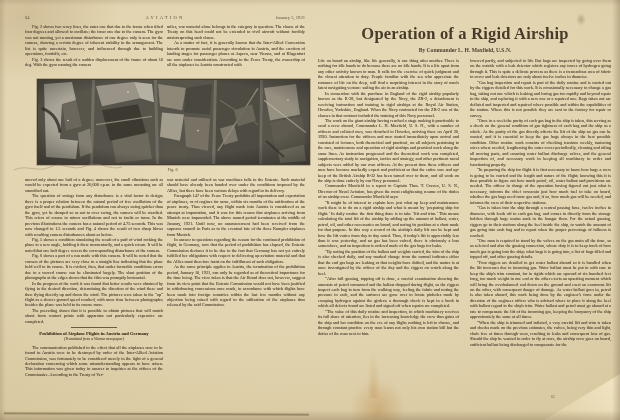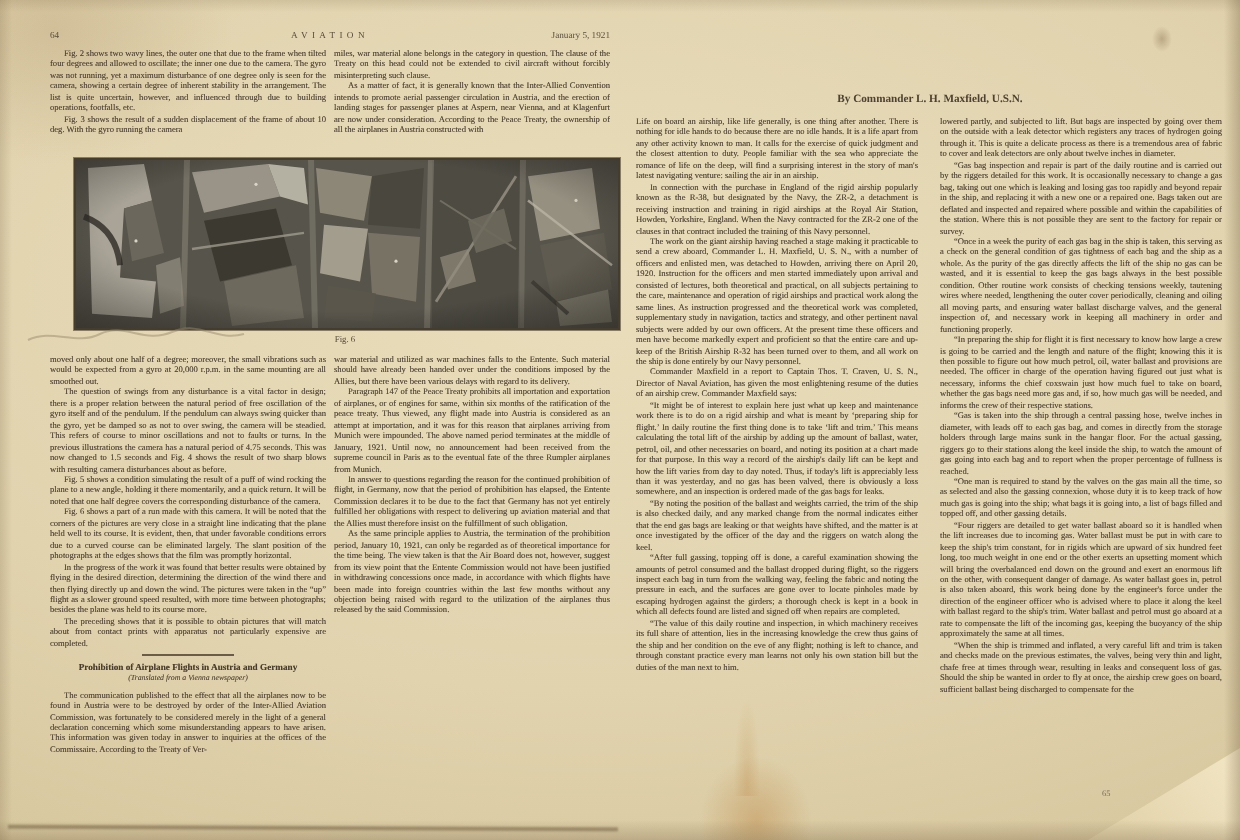--- a/index.html
+++ b/index.html
@@ -142,20 +142,21 @@
     <p class="sec-sub">(Translated from a Vienna newspaper)</p>
     <p>The communication published to the effect that all the airplanes now to be found in Austria were to be destroyed by order of the Inter-Allied Aviation Commission, was fortunately to be considered merely in the light of a general declaration concerning which some misunderstanding appears to have arisen. This information was given today in answer to inquiries at the offices of the Commissaire. According to the Treaty of Ver-</p>
   </div>
   <div class="col tiny" id="lbot2">
     <p class="cont">war material and utilized as war machines falls to the Entente. Such material should have already been handed over under the conditions imposed by the Allies, but there have been various delays with regard to its delivery.</p>
     <p>Paragraph 147 of the Peace Treaty prohibits all importation and exportation of airplanes, or of engines for same, within six months of the ratification of the peace treaty. Thus viewed, any flight made into Austria is considered as an attempt at importation, and it was for this reason that airplanes arriving from Munich were impounded. The above named period terminates at the middle of January, 1921. Until now, no announcement had been received from the supreme council in Paris as to the eventual fate of the three Rumpler airplanes from Munich.</p>
     <p>In answer to questions regarding the reason for the continued prohibition of flight, in Germany, now that the period of prohibition has elapsed, the Entente Commission declares it to be due to the fact that Germany has not yet entirely fulfilled her obligations with respect to delivering up aviation material and that the Allies must therefore insist on the fulfillment of such obligation.</p>
     <p>As the same principle applies to Austria, the termination of the prohibition period, January 10, 1921, can only be regarded as of theoretical importance for the time being. The view taken is that the Air Board does not, however, suggest from its view point that the Entente Commission would not have been justified in withdrawing concessions once made, in accordance with which flights have been made into foreign countries within the last few months without any objection being raised with regard to the utilization of the airplanes thus released by the said Commission.</p>
   </div>
 
+  <div id="title">Operation of a Rigid Airship</div>
   <div id="byline">By Commander L. H. Maxfield, U.S.N.</div>
 
   <div class="col tiny" id="rcol1">
     <p class="cont">Life on board an airship, like life generally, is one thing after another. There is nothing for idle hands to do because there are no idle hands. It is a life apart from any other activity known to man. It calls for the exercise of quick judgment and the closest attention to duty. People familiar with the sea who appreciate the romance of life on the deep, will find a surprising interest in the story of man's latest navigating venture: sailing the air in an airship.</p>
     <p>In connection with the purchase in England of the rigid airship popularly known as the R-38, but designated by the Navy, the ZR-2, a detachment is receiving instruction and training in rigid airships at the Royal Air Station, Howden, Yorkshire, England. When the Navy contracted for the ZR-2 one of the clauses in that contract included the training of this Navy personnel.</p>
     <p>The work on the giant airship having reached a stage making it practicable to send a crew aboard, Commander L. H. Maxfield, U. S. N., with a number of officers and enlisted men, was detached to Howden, arriving there on April 20, 1920. Instruction for the officers and men started immediately upon arrival and consisted of lectures, both theoretical and practical, on all subjects pertaining to the care, maintenance and operation of rigid airships and practical work along the same lines. As instruction progressed and the theoretical work was completed, supplementary study in navigation, tactics and strategy, and other pertinent naval subjects were added by our own officers. At the present time these officers and men have become markedly expert and proficient so that the entire care and up-keep of the British Airship R-32 has been turned over to them, and all work on the ship is done entirely by our Navy personnel.</p>
     <p>Commander Maxfield in a report to Captain Thos. T. Craven, U. S. N., Director of Naval Aviation, has given the most enlightening resume of the duties of an airship crew. Commander Maxfield says:</p>
     <p>“It might be of interest to explain here just what up keep and maintenance work there is to do on a rigid airship and what is meant by ‘preparing ship for flight.’ In daily routine the first thing done is to take ‘lift and trim.’ This means calculating the total lift of the airship by adding up the amount of ballast, water, petrol, oil, and other necessaries on board, and noting its position at a chart made for that purpose. In this way a record of the airship's daily lift can be kept and how the lift varies from day to day noted. Thus, if today's lift is appreciably less than it was yesterday, and no gas has been valved, there is obviously a loss somewhere, and an inspection is ordered made of the gas bags for leaks.</p>
     <p>“By noting the position of the ballast and weights carried, the trim of the ship is also checked daily, and any marked change from the normal indicates either that the end gas bags are leaking or that weights have shifted, and the matter is at once investigated by the officer of the day and the riggers on watch along the keel.</p>
     <p>“After full gassing, topping off is done, a careful examination showing the amounts of petrol consumed and the ballast dropped during flight, so the riggers inspect each bag in turn from the walking way, feeling the fabric and noting the pressure in each, and the surfaces are gone over to locate pinholes made by escaping hydrogen against the girders; a thorough check is kept in a book in which all defects found are listed and signed off when repairs are completed.</p>

